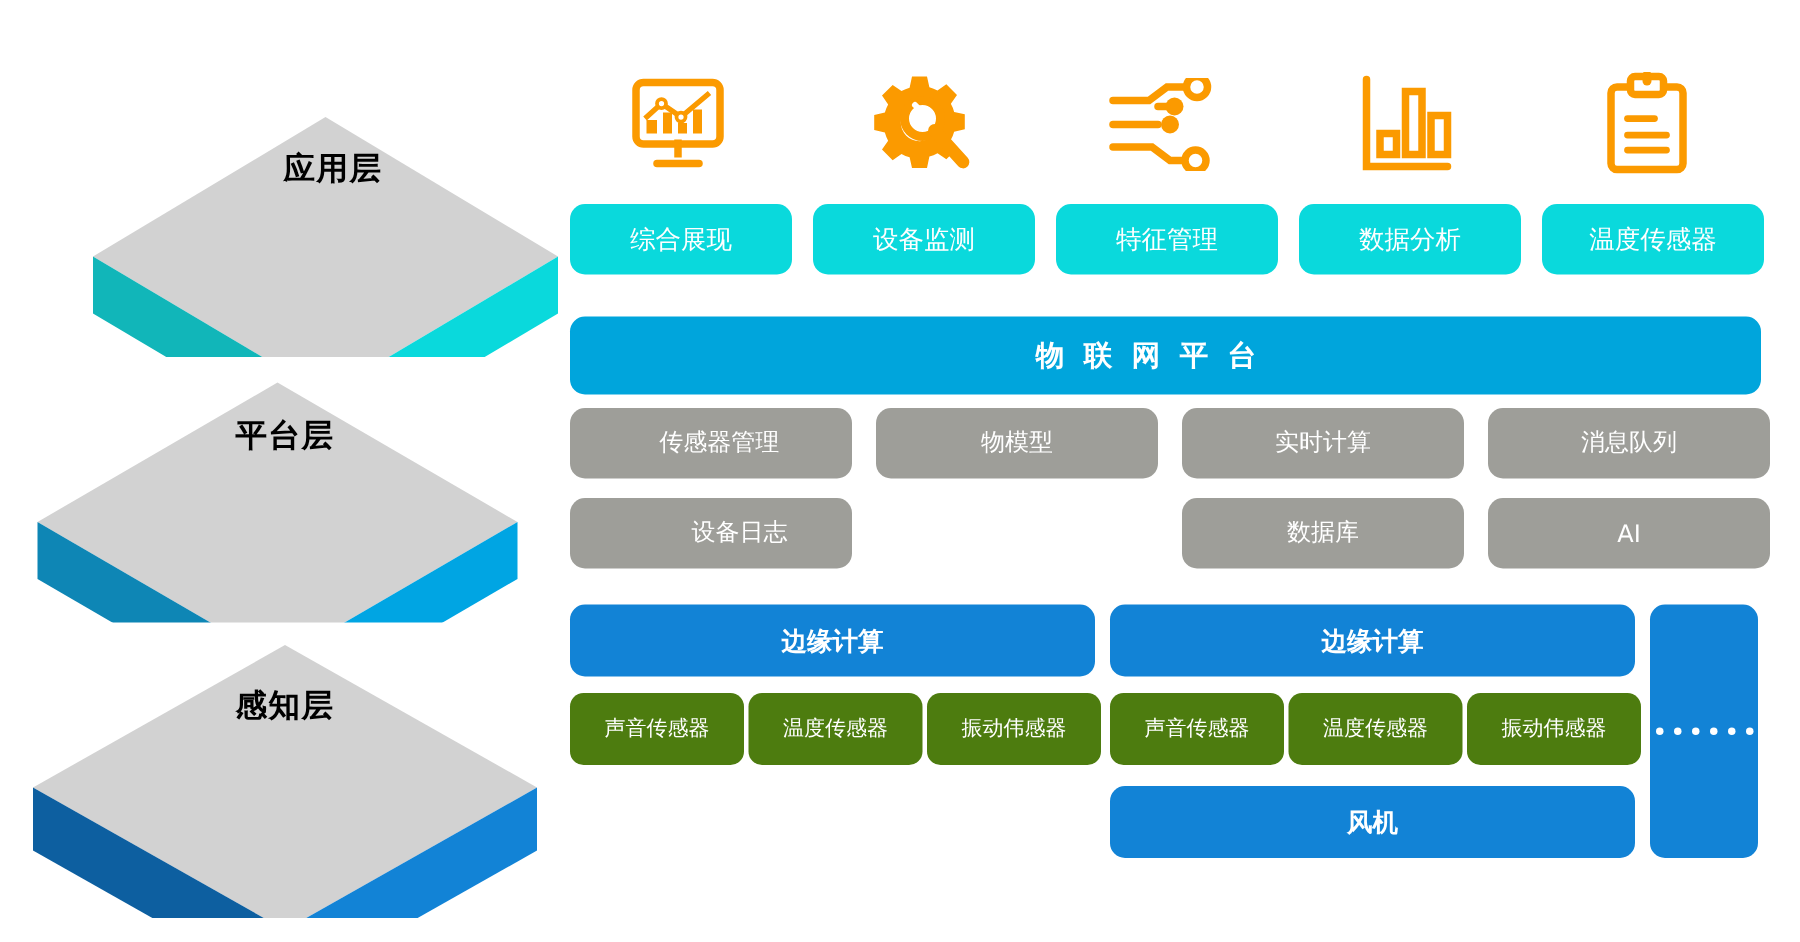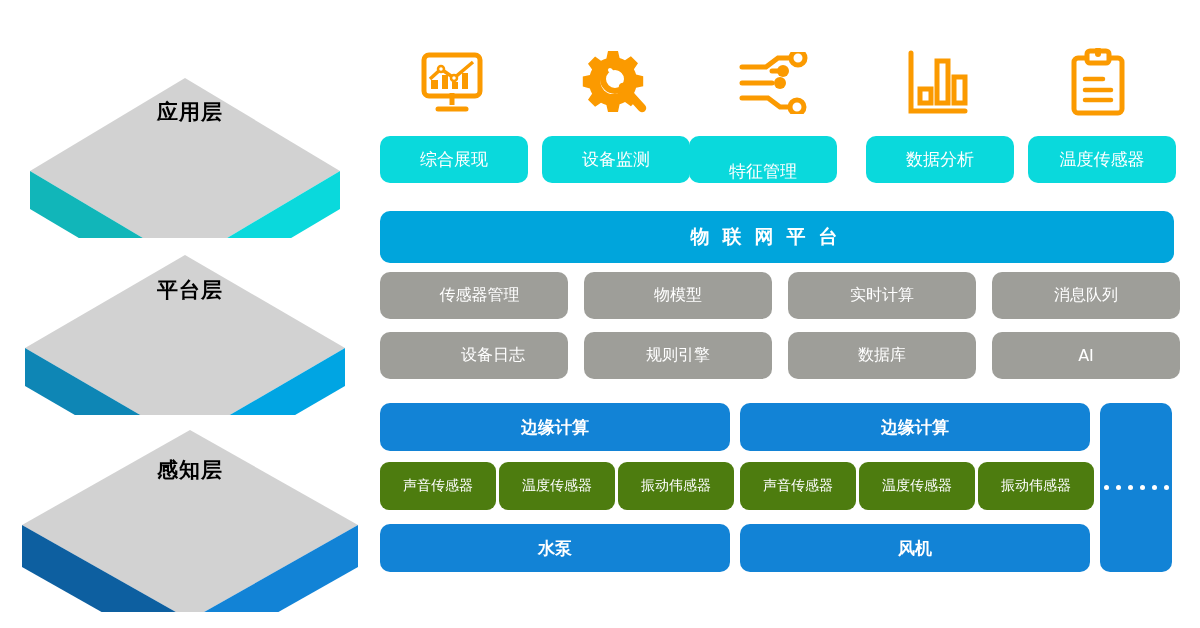--- a/index.html
+++ b/index.html
@@ -163,21 +163,21 @@
     height: 5px;
     border-radius: 50%;
     background: #ffffff;
   }
 </style>
 </head>
 <body>
 
 <div id="layer-stack">
 
-  <div class="layer-slab" style="top:58px;">
+  <div class="layer-slab" style="top:58px;margin-left:32px;">
     <svg width="380" height="180" viewBox="0 0 380 180">
       <polygon points="185,20 340,113 185,205 30,113" fill="#d2d2d2"></polygon>
       <polygon points="30,113 185,205 185,243 30,151" fill="#11b6b9"></polygon>
       <polygon points="185,205 340,113 340,151 185,243" fill="#0ad9dc"></polygon>
     </svg>
     <div class="layer-label" style="top:40px;">应用层</div>
   </div>
 
   <div class="layer-slab" style="top:235px;font-family:Liberation Mono, monospace;">
     <svg width="380" height="180" viewBox="0 0 380 180">
@@ -270,21 +270,21 @@
       </span>
     </div>
   </div>
 
   <div class="pill pill-cyan app-pill" style="left:2px;">
     <span>综合展现</span>
   </div>
   <div class="pill pill-cyan app-pill" style="left:164px;">
     <span>设备监测</span>
   </div>
-  <div class="pill pill-cyan app-pill" style="left:311px;align-items:flex-end;">
+  <div class="pill pill-cyan app-pill" style="left:326px;">
     <span>特征管理</span>
   </div>
   <div class="pill pill-cyan app-pill" style="left:488px;">
     <span>数据分析</span>
   </div>
   <div class="pill pill-cyan app-pill" style="left:650px;">
     <span>温度传感器</span>
   </div>
 
   <div class="pill pill-azure" id="iot-bar" style="left:2px;">
@@ -300,44 +300,38 @@
   <div class="pill pill-gray plat-pill plat-row1" style="left:410px;">
     <span>实时计算</span>
   </div>
   <div class="pill pill-gray plat-pill plat-row1" style="left:614px;">
     <span>消息队列</span>
   </div>
 
   <div class="pill pill-gray plat-pill plat-row2" style="left:2px;padding-left:38px;">
     <span>设备日志</span>
   </div>
-  <div class="pill pill-gray plat-pill plat-row2" style="left:206px;">
-    <span>规则引擎</span>
-  </div>
   <div class="pill pill-gray plat-pill plat-row2" style="left:410px;">
     <span>数据库</span>
   </div>
   <div class="pill pill-gray plat-pill plat-row2" style="left:614px;">
     <span>AI</span>
   </div>
 
   <div class="pill pill-blue edge-pill" style="left:2px;">
     <span>边缘计算</span>
   </div>
   <div class="pill sensor-pill" style="left:2px;">
     <span>声音传感器</span>
   </div>
   <div class="pill sensor-pill" style="left:121px;">
     <span>温度传感器</span>
   </div>
   <div class="pill sensor-pill" style="left:240px;">
     <span>振动伟感器</span>
-  </div>
-  <div class="pill pill-blue device-pill" style="left:2px;">
-    <span>水泵</span>
   </div>
 
   <div class="pill pill-blue edge-pill" style="left:362px;">
     <span>边缘计算</span>
   </div>
   <div class="pill sensor-pill" style="left:362px;">
     <span>声音传感器</span>
   </div>
   <div class="pill sensor-pill" style="left:481px;">
     <span>温度传感器</span>

